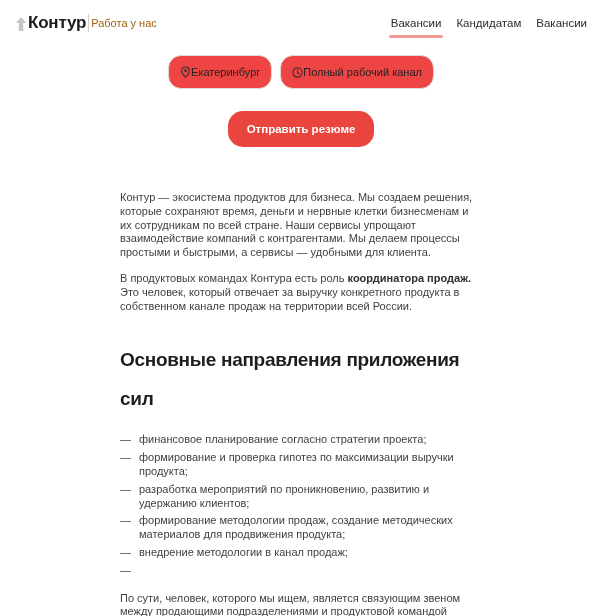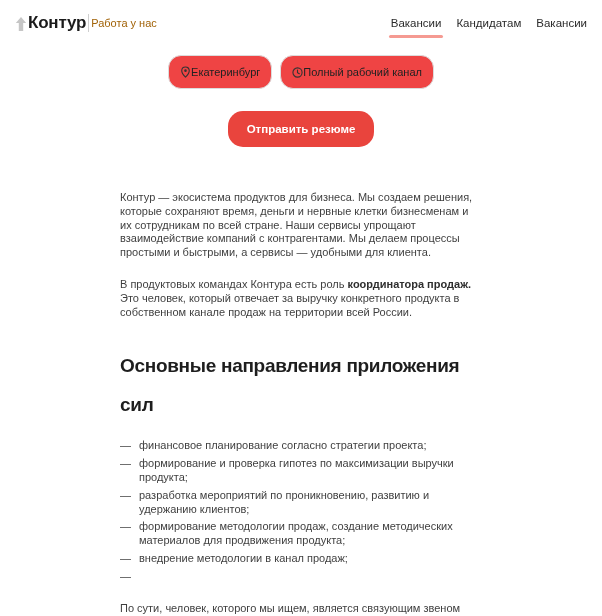--- a/index.html
+++ b/index.html
@@ -108,21 +108,21 @@
   }
 
   
   .article{
     width:362px;
     margin:44px auto 0;
     font-size:11px;
     line-height:13.8px;
     color:var(--body);
   }
-  .article p{margin:18px 0 12px;}
+  .article p{margin:12px 0 12px;}
   .article b{color:#2e2e2e;}
   .section-heading{
     font-size:19px;
     line-height:39px;
     font-weight:700;
     color:var(--ink);
     letter-spacing:-0.3px;
     margin:27px 0 15px;
   }
   .duties{

